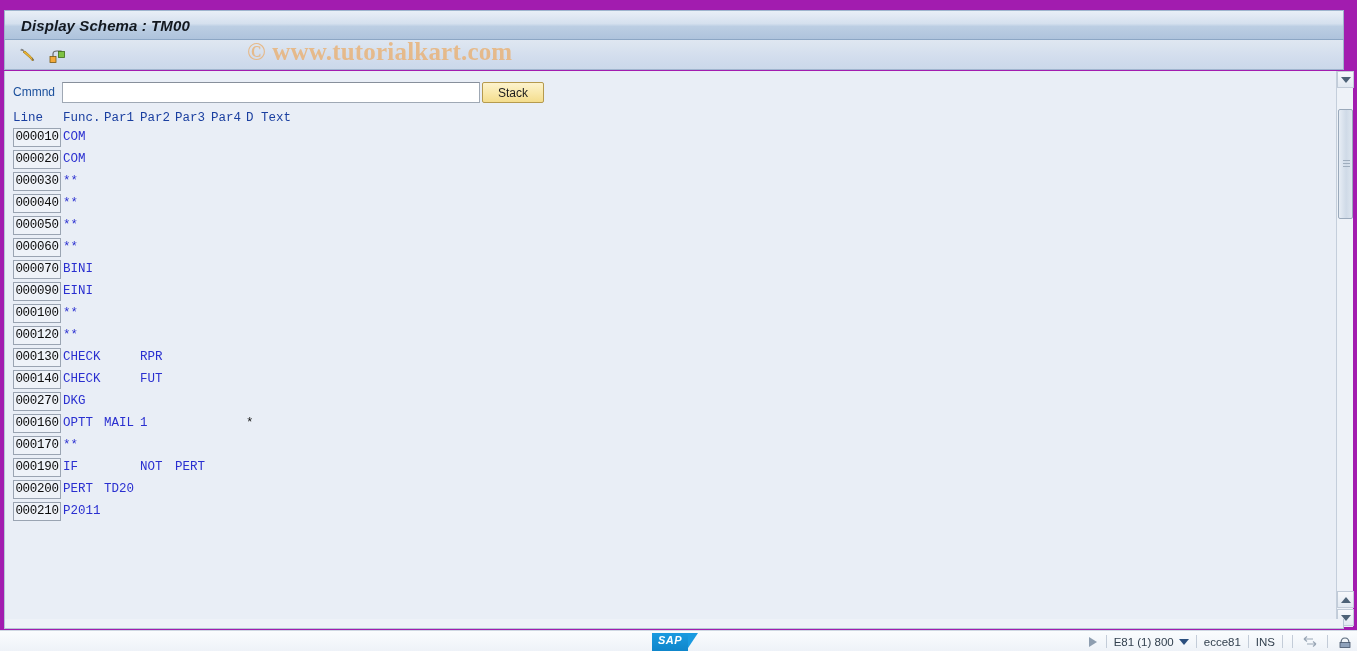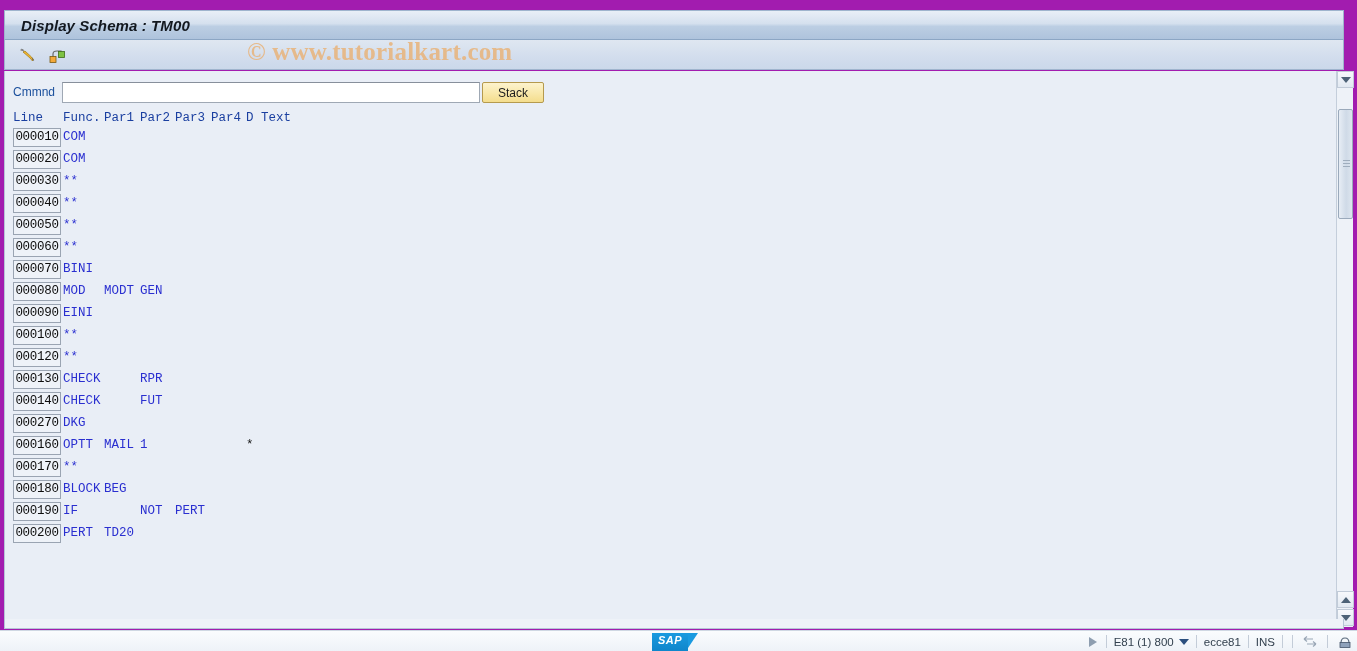--- a/index.html
+++ b/index.html
@@ -282,26 +282,20 @@
           </div>
           <div class="row">
             <div class="lineno">000060</div>
             <div class="cell" style="left: 58px;">**</div>
           </div>
           <div class="row">
             <div class="lineno">000070</div>
             <div class="cell" style="left: 58px;">BINI</div>
           </div>
           <div class="row">
-            <div class="lineno">000080</div>
-            <div class="cell" style="left: 58px;">MOD</div>
-            <div class="cell" style="left: 99px;">MODT</div>
-            <div class="cell" style="left: 135px;">GEN</div>
-          </div>
-          <div class="row">
             <div class="lineno">000090</div>
             <div class="cell" style="left: 58px;">EINI</div>
           </div>
           <div class="row">
             <div class="lineno">000100</div>
             <div class="cell" style="left: 58px;">**</div>
           </div>
           <div class="row">
             <div class="lineno">000120</div>
             <div class="cell" style="left: 58px;">**</div>
@@ -325,34 +319,33 @@
             <div class="cell" style="left: 58px;">OPTT</div>
             <div class="cell" style="left: 99px;">MAIL</div>
             <div class="cell" style="left: 135px;">1</div>
             <div class="cell dark" style="left: 241px;">*</div>
           </div>
           <div class="row">
             <div class="lineno">000170</div>
             <div class="cell" style="left: 58px;">**</div>
           </div>
           <div class="row">
-            <div class="lineno">000180</div>
-            <div class="cell" style="left: 58px;">BLOCK</div>
-            <div class="cell" style="left: 99px;">BEG</div>
-          </div>
-          <div class="row">
             <div class="lineno">000190</div>
             <div class="cell" style="left: 58px;">IF</div>
             <div class="cell" style="left: 135px;">NOT</div>
             <div class="cell" style="left: 170px;">PERT</div>
           </div>
           <div class="row">
             <div class="lineno">000200</div>
             <div class="cell" style="left: 58px;">PERT</div>
             <div class="cell" style="left: 99px;">TD20</div>
+          </div>
+          <div class="row">
+            <div class="lineno">000210</div>
+            <div class="cell" style="left: 58px;">P2011</div>
           </div>
         </div>
 
     </div>
   </div>
 
   <div class="vsb">
     <div class="sb-arrow" style="top:0">
         <div class="tri up"></div>
       </div>

